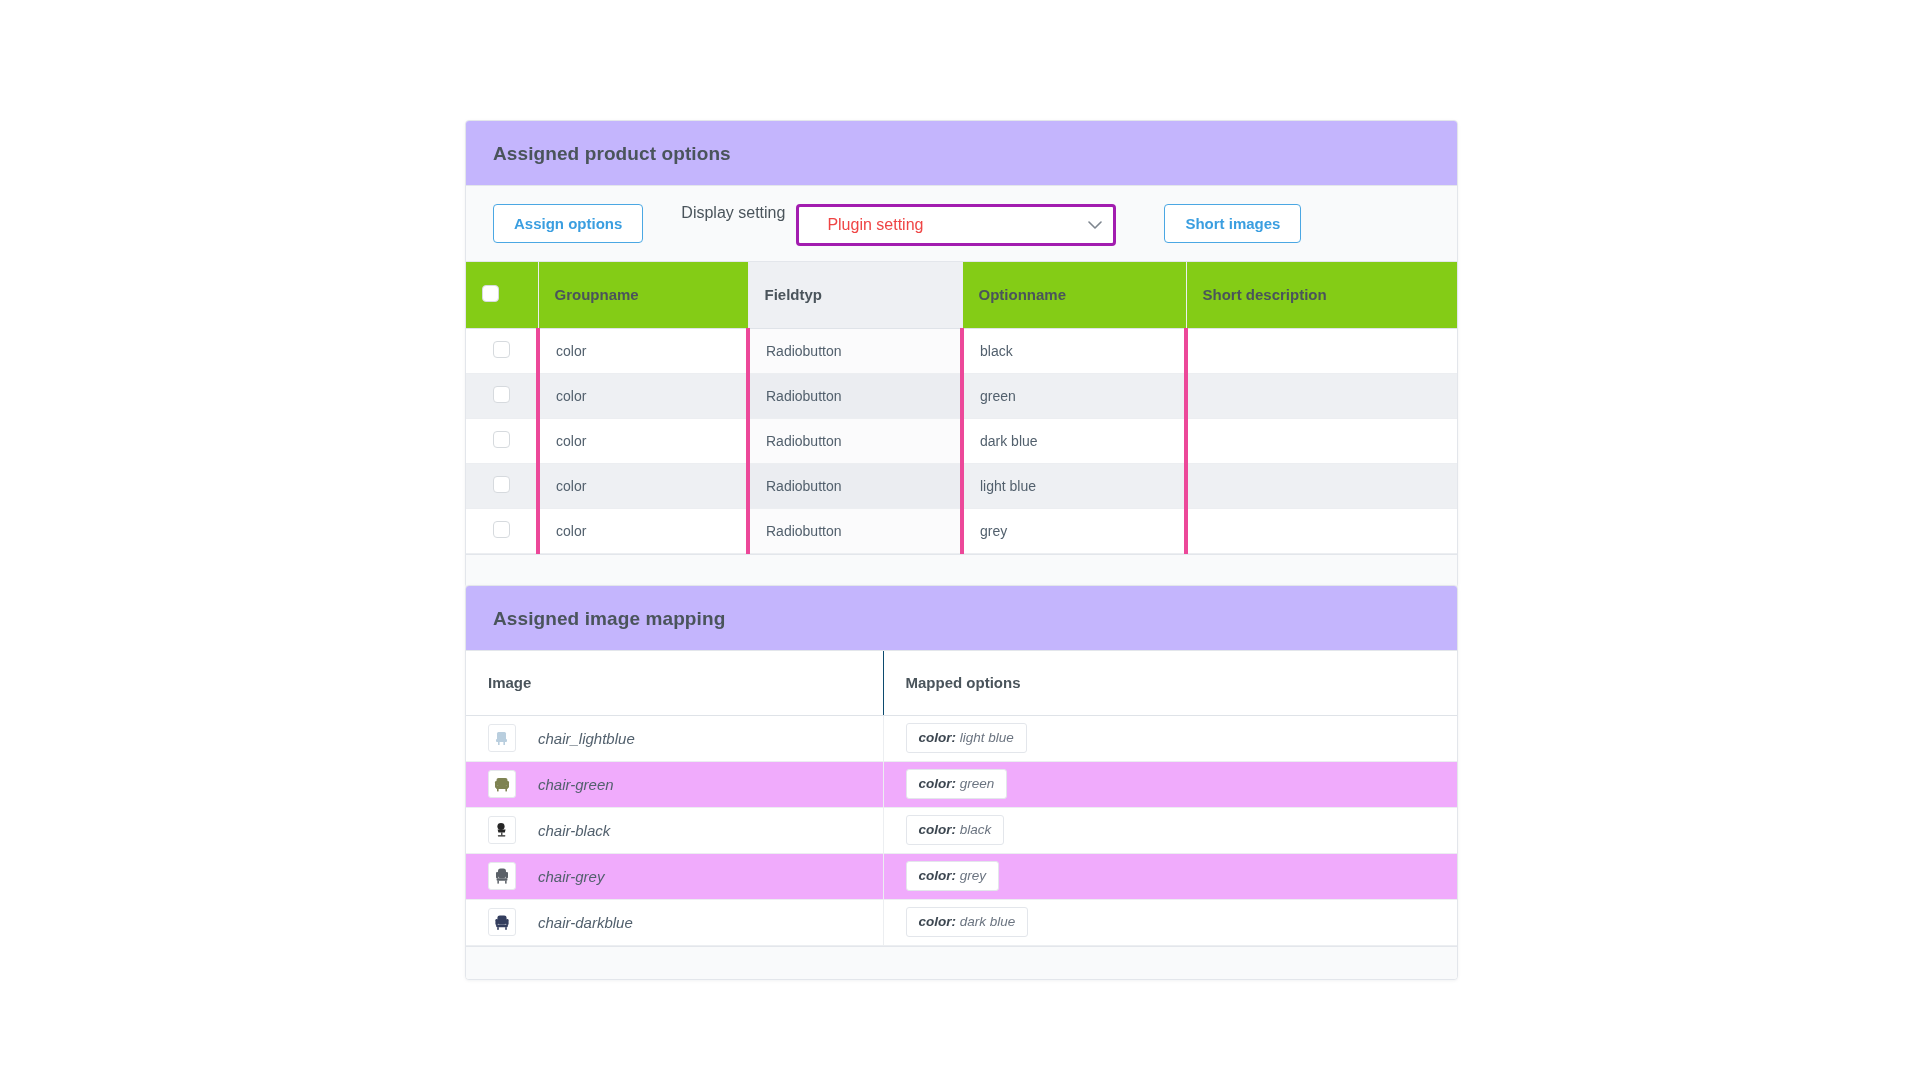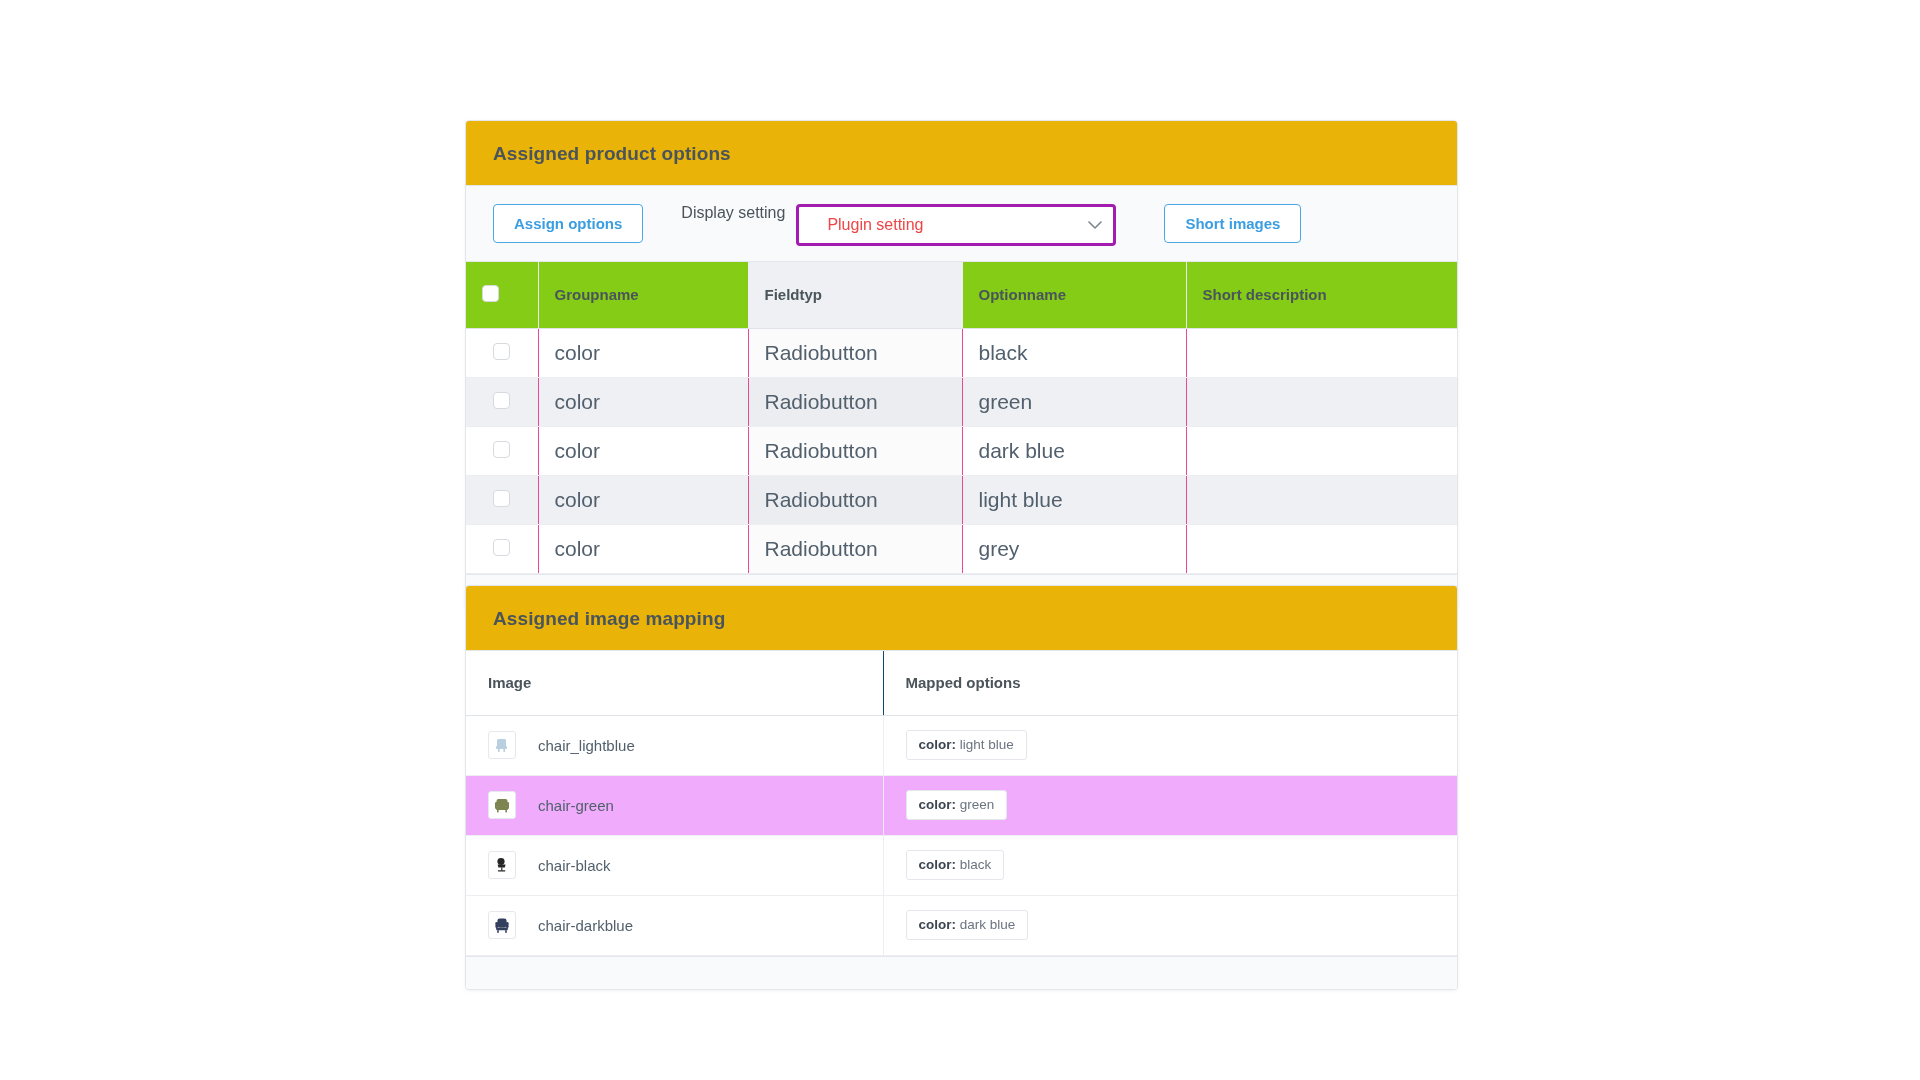--- a/index.html
+++ b/index.html
@@ -30,21 +30,21 @@
     box-shadow: 0 1px 3px rgba(120,130,140,0.10);
     overflow: hidden;
   }
 
   #card-options { top: 120px; }
   #card-mapping { top: 585px; }
 
   .card-header {
     padding: 22px 27px 20px 27px;
     border-bottom: 1px solid #e3e6eb;
-    background: #eab308;
+    background: #c4b5fd;
   }
   .card-title {
     font-size: 19px;
     font-weight: 700;
     color: #4a545b;
     letter-spacing: 0.1px;
   }
 
   
   .toolbar {
@@ -119,25 +119,25 @@
     color: #4a545b;
     padding: 19px 16px;
     border-bottom: 1px solid #dfe3e8;
     border-right: 1px solid #eceef1;
     background: #84cc16;
     height: 66px;
     vertical-align: middle;
   }
   table.grid th.sorted { background: #eef0f3; }
   table.grid td {
-    font-size: 21px;
+    font-size: 14px;
     color: #52606d;
     padding: 12px 16px;
     border-bottom: 1px solid #eceef1;
-    border-right: 1px solid #ec4899;
+    border-right: 4px solid #ec4899;
     height: 43px;
     vertical-align: middle;
     overflow: hidden;
     white-space: nowrap;
     text-overflow: ellipsis;
   }
   table.grid tr.alt td { background: #eef0f3; }
   table.grid tr.alt td.fieldtyp { background: #ebedf1; }
   table.grid td.fieldtyp { background: #fbfbfc; }
 
@@ -178,22 +178,23 @@
     padding: 20px 22px;
     border-bottom: 1px solid #dfe3e8;
     border-right: 1px solid #0c4a6e;
     height: 64px;
     vertical-align: middle;
   }
   table.maps td {
     border-bottom: 1px solid #eceef1;
     border-right: 1px solid #eceef1;
     padding: 7px 22px;
-    height: 60px;
+    height: 46px;
     vertical-align: middle;
+    font-style: italic;
   }
   table.maps tr.alt td { background: #f0abfc; }
   col.m-img  { width: 417px; }
   col.m-opts { width: 576px; }
 
   .img-cell { display: flex; align-items: center; }
   .thumb {
     width: 28px;
     height: 28px;
     border: 1px solid #e5e8ec;
@@ -392,20 +393,42 @@
                   </svg>
               </span>
               <span class="img-name">chair-black</span>
             </div>
           </td>
           <td>
             <span class="badge"><b>color:</b> <span>black</span></span>
           </td>
         </tr>
 
+        <tr class="alt">
+          <td>
+            <div class="img-cell">
+              <span class="thumb">
+                <svg width="20" height="20" viewBox="0 0 20 20">
+                    <g fill="#5b6168">
+                      <rect x="6" y="2.6" width="8" height="9.6" rx="2.6"></rect>
+                      <rect x="4" y="6" width="2.4" height="6.4" rx="1.1"></rect>
+                      <rect x="13.6" y="6" width="2.4" height="6.4" rx="1.1"></rect>
+                      <rect x="4.6" y="12.2" width="10.8" height="2.6" rx="0.8"></rect>
+                      <rect x="5.4" y="14.6" width="1.5" height="3"></rect>
+                      <rect x="13.1" y="14.6" width="1.5" height="3"></rect>
+                    </g>
+                  </svg>
+              </span>
+              <span class="img-name">chair-grey</span>
+            </div>
+          </td>
+          <td>
+            <span class="badge"><b>color:</b> <span>grey</span></span>
+          </td>
+        </tr>
 
         <tr>
           <td>
             <div class="img-cell">
               <span class="thumb">
                 <svg width="20" height="20" viewBox="0 0 20 20">
                     <g fill="#343e5e">
                       <rect x="5.4" y="3.4" width="9.2" height="9" rx="2.4"></rect>
                       <rect x="3.4" y="7" width="2.6" height="6" rx="1.2"></rect>
                       <rect x="14" y="7" width="2.6" height="6" rx="1.2"></rect>

